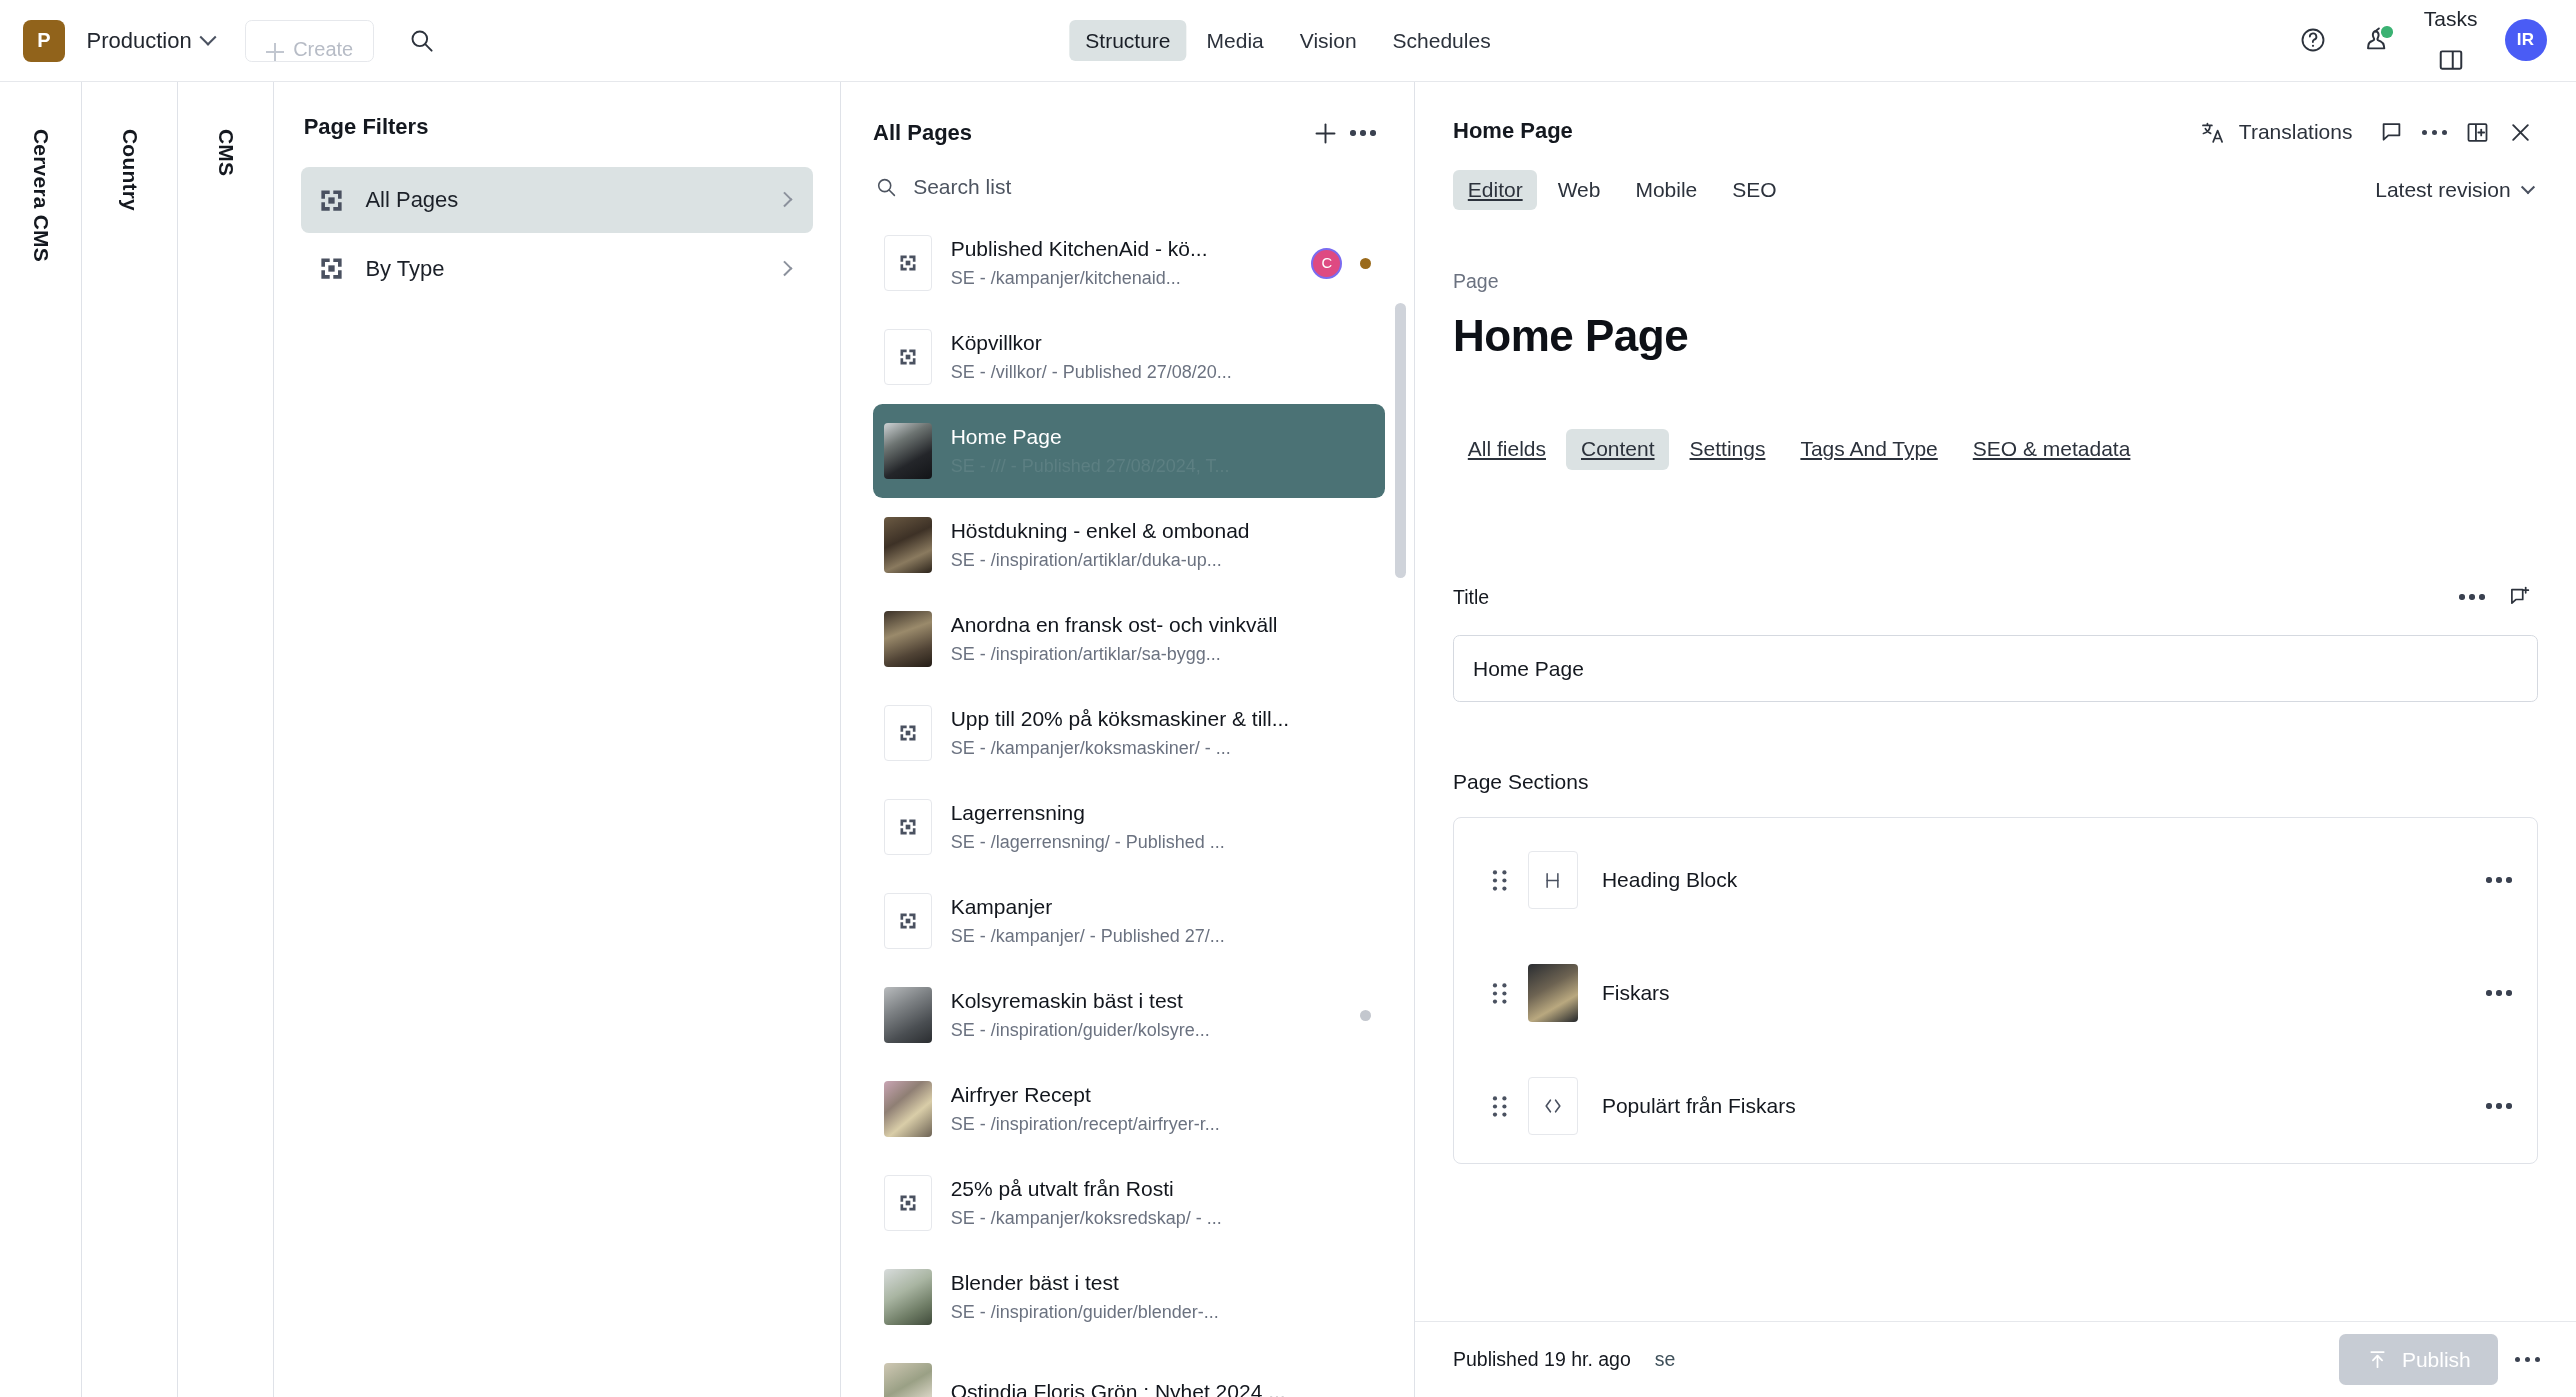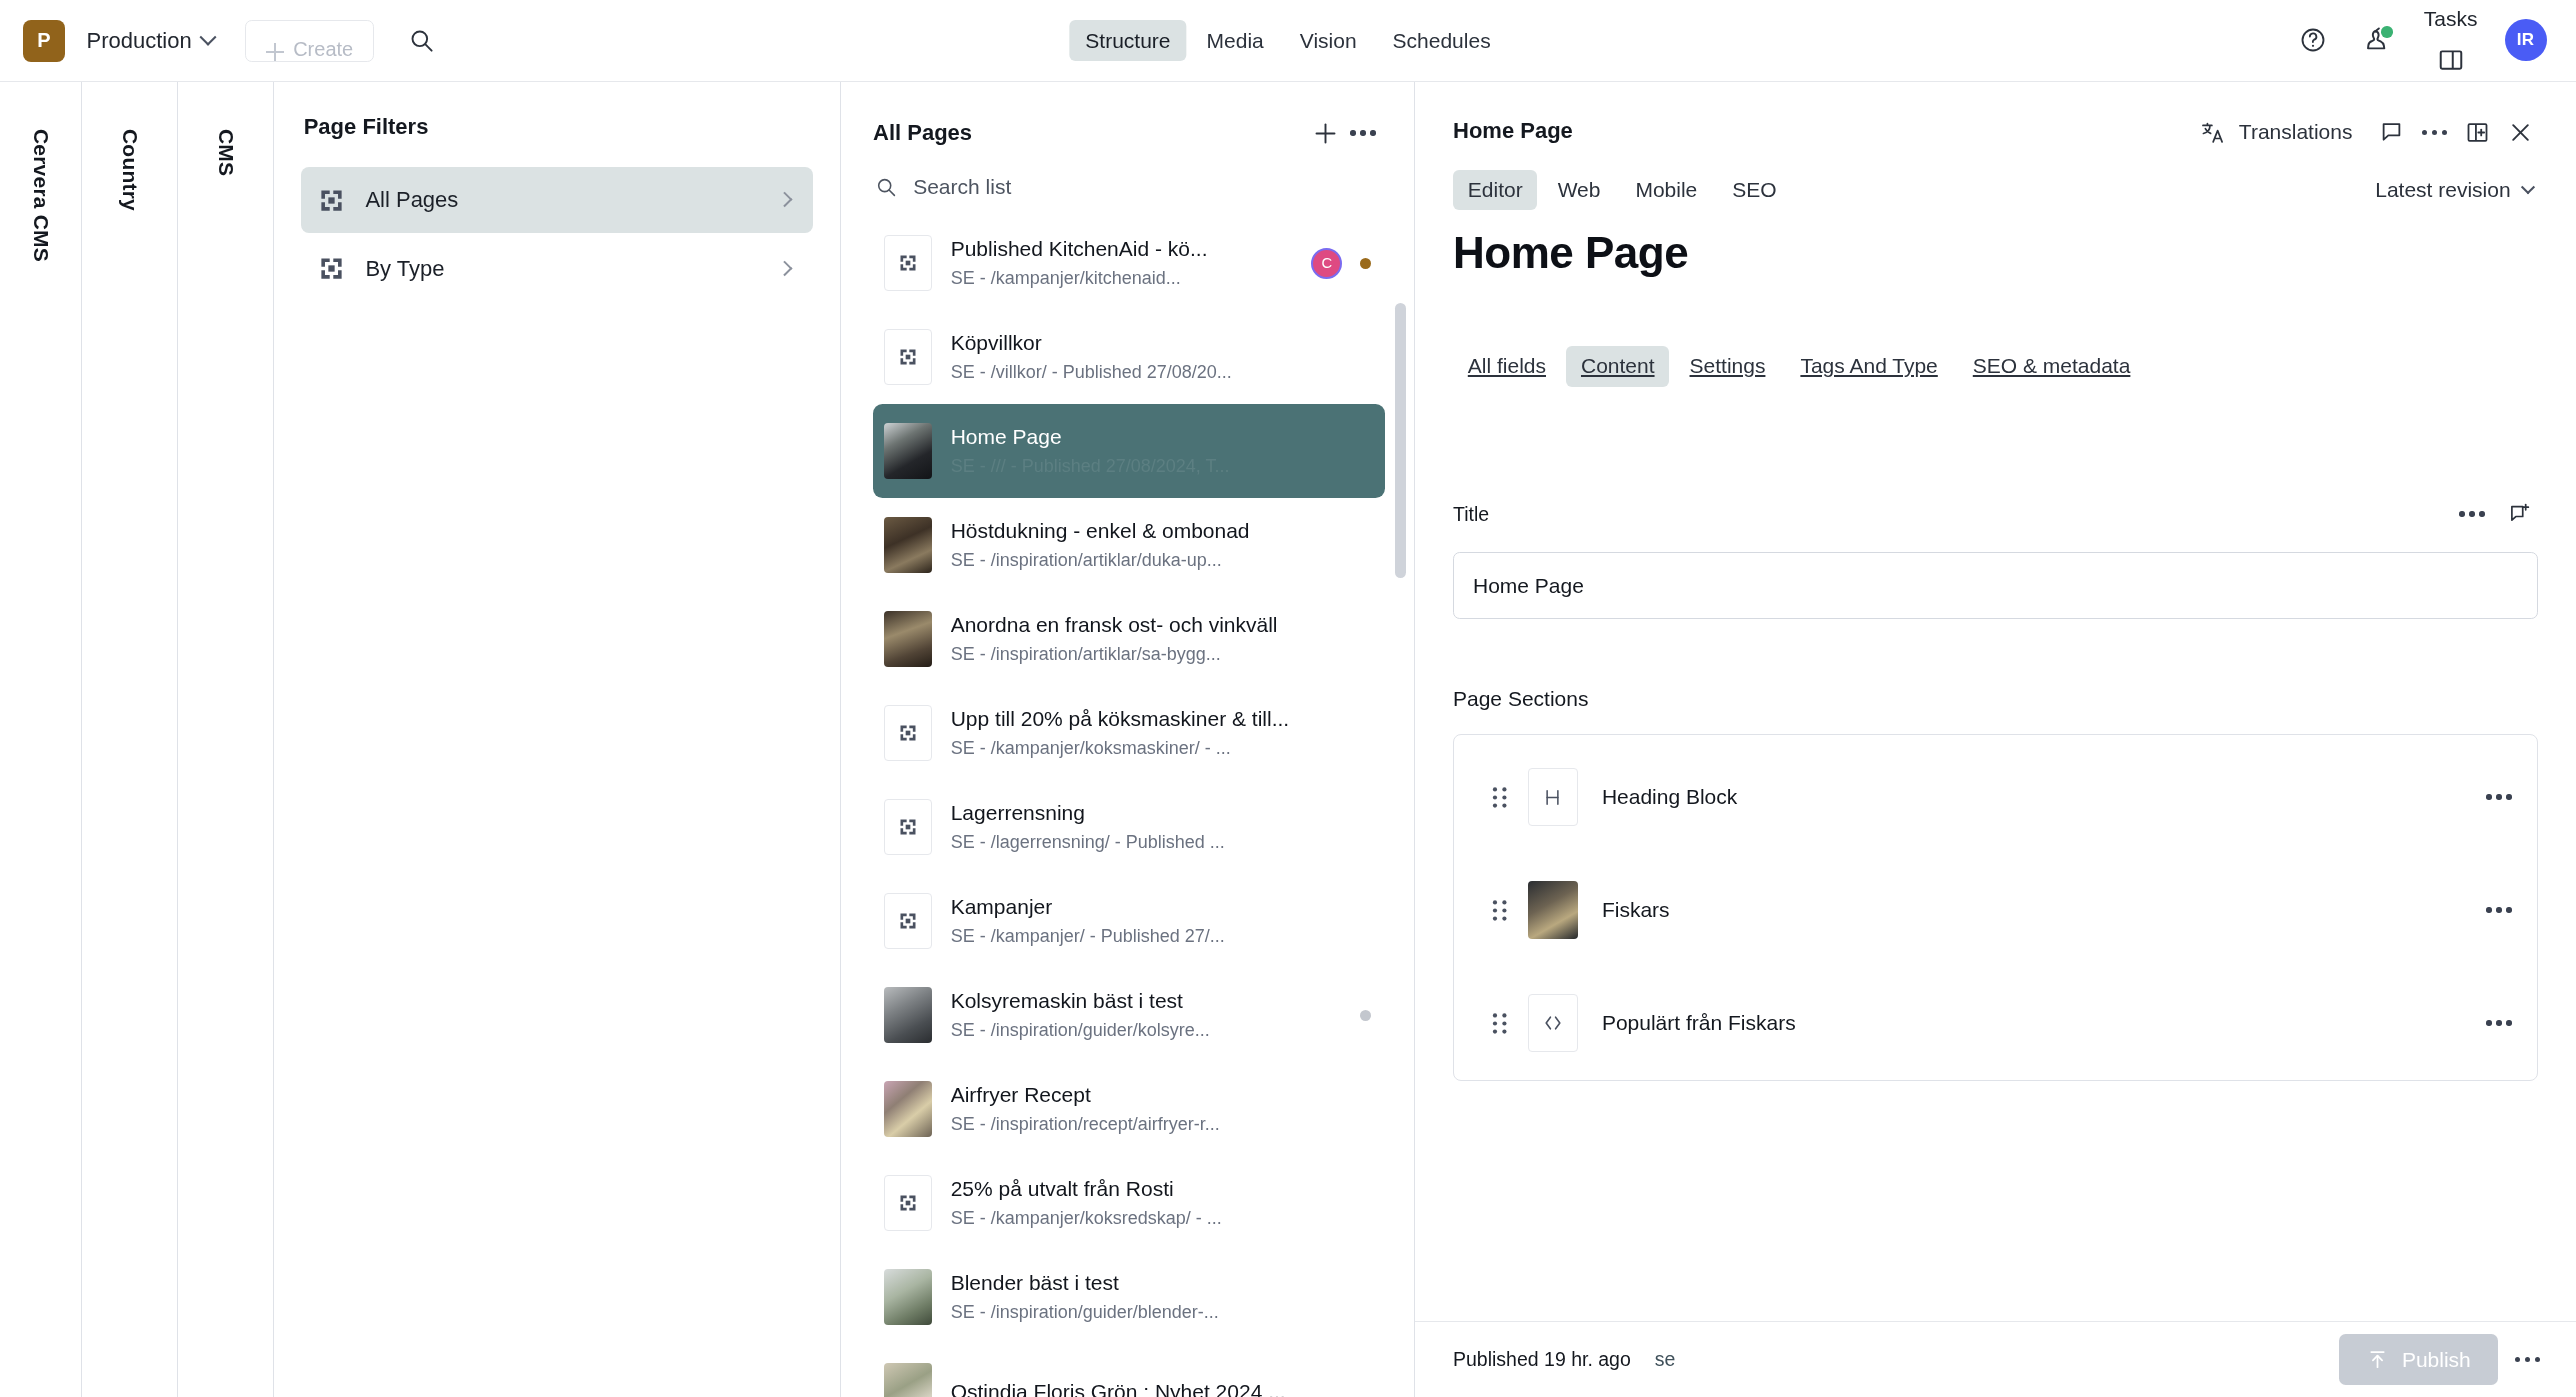--- a/index.html
+++ b/index.html
@@ -97,21 +97,21 @@
 
   
   .pane-doc{flex:1;display:flex;flex-direction:column;min-width:0;background:#fff;}
   .doc-head{padding:29.5px 38px 0 38px;display:flex;align-items:flex-start;}
   .doc-name{font-size:22px;font-weight:700;color:#14181f;padding-top:6.7px;}
   .doc-head-actions{margin-left:auto;display:flex;align-items:center;gap:6.7px;}
   .translations{display:flex;align-items:center;gap:13.4px;padding:8px 14.8px;border-radius:6px;
                 font-size:21px;color:#2c323c;cursor:pointer;}
   .doc-tabs{display:flex;align-items:center;padding:17.4px 38px 0 38px;gap:5.4px;}
   .dtab{font-size:21px;color:#2c323c;padding:8px 14.8px;border-radius:6px;cursor:pointer;}
-  .dtab.active{background:#dbe2e3;}
+  .dtab.active{background:#dbe2e3;text-decoration:underline;}
   .revision{margin-left:auto;display:flex;align-items:center;gap:12px;font-size:21px;
             color:#2c323c;cursor:pointer;padding-right:5.4px;}
   .chev-sm{width:10px;height:10px;border-right:2px solid #4a5160;border-bottom:2px solid #4a5160;
            transform:rotate(45deg) translate(-2px,-2px);}
   .doc-scroll{flex:1;overflow:hidden;padding:0 38px;}
   .doc-inner{max-width:1087px;}
   .kicker{font-size:19.5px;color:#6b7280;padding:60px 0 0 0;}
   .doc-h1{font-size:44px;font-weight:700;color:#0d1016;letter-spacing:-0.5px;padding:17.4px 0 0 0;}
   .field-tabs{display:flex;align-items:center;gap:5.4px;padding:68px 0 0 0;}
   .ftab{font-size:21px;color:#2c323c;padding:8.7px 14.8px;border-radius:6px;cursor:pointer;white-space:nowrap;text-decoration:underline;}
@@ -522,20 +522,21 @@
         <div class="dtab">Mobile</div>
         <div class="dtab">SEO</div>
         <div class="revision">
           <span>Latest revision</span>
           <span class="chev-sm"></span>
         </div>
       </div>
 
       <div class="doc-scroll">
         <div class="doc-inner">
+          <div class="kicker">Page</div>
           <h1 class="doc-h1">Home Page</h1>
 
           <div class="field-tabs">
             <div class="ftab">All fields</div>
             <div class="ftab active">Content</div>
             <div class="ftab">Settings</div>
             <div class="ftab">Tags And Type</div>
             <div class="ftab">SEO &amp; metadata</div>
           </div>
 

